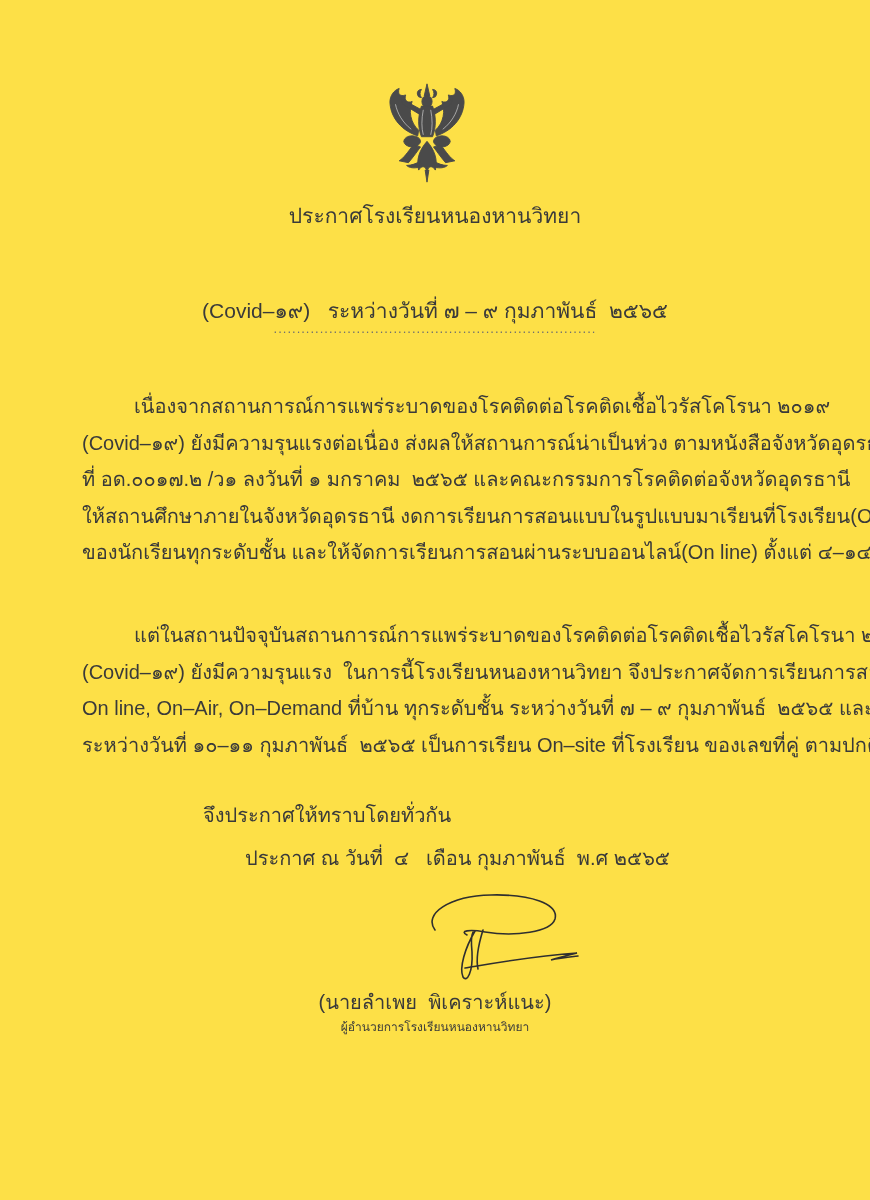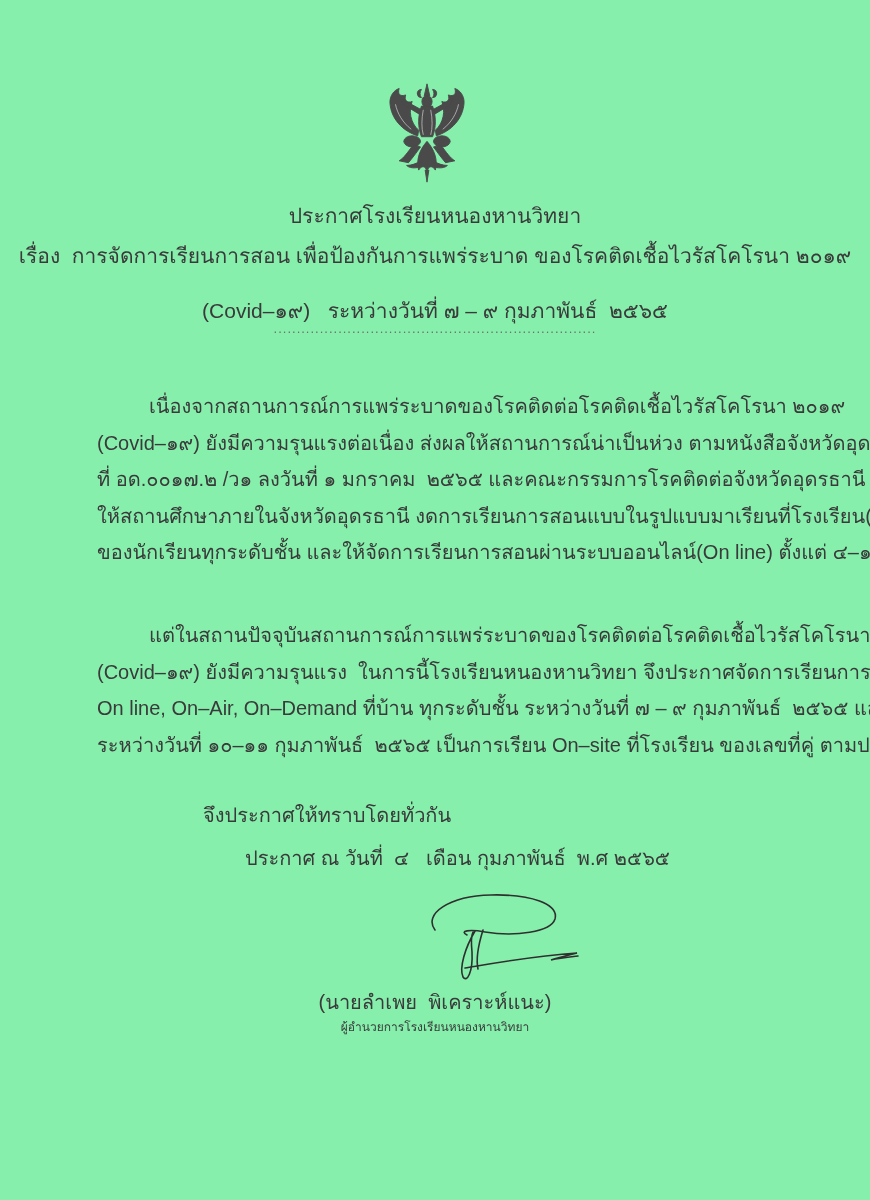--- a/index.html
+++ b/index.html
@@ -1,33 +1,33 @@
 <!DOCTYPE html>
 <html><head>
 <meta charset="utf-8">
 <style>
   html,body{margin:0;padding:0;background:#e8e8e8;}
   .page{
     position:relative;
     width:870px;height:1200px;
     margin:0 auto;
-    background:#86efac;
+    background:#fde047;
     font-family:"Liberation Sans",sans-serif;
     color:#3a3a3a;
     overflow:hidden;
   }
   .abs{position:absolute;}
   .line{white-space:pre;font-size:20px;line-height:1.2;}
   .center{left:0;right:0;text-align:center;}
   .emblem{left:378px;top:82px;width:98px;height:102px;}
   .hdr1{top:203px;font-size:21px;}
   .hdr2{top:243px;font-size:21px;}
   .hdr3{top:283px;font-size:21px;margin-top:15px;}
   .dots{top:321px;font-size:13px;letter-spacing:1px;color:#6f6f6f;}
-  .para{left:97px;width:690px;}
+  .para{left:82px;width:690px;}
   .para .pline{white-space:pre;font-size:20px;height:36.5px;}
   .indent{padding-left:52px;}
   .p1{top:390px;}
   .p2{top:619px;}
   .close1{left:203px;top:803px;font-family:Liberation Serif, serif;}
   .close2{left:245px;top:846px;}
   .sig{left:415px;top:890px;width:180px;height:100px;}
   .signame{top:990px;font-size:20px;}
   .sigtitle{top:1020px;font-size:12px;}
   svg{display:block;}
@@ -72,21 +72,20 @@
       <g fill="none" stroke="#ffffff" stroke-width="0.7" opacity="0.8">
         <path d="M16,24 C18,34 24,44 33,51"></path>
         <path d="M84,24 C82,34 76,44 67,51"></path>
         <path d="M46,30 C44,40 44,50 46,57"></path>
         <path d="M54,30 C56,40 56,50 54,57"></path>
       </g>
     </svg>
   </div>
 
   <div class="abs center hdr1 line">ประกาศโรงเรียนหนองหานวิทยา</div>
-  <div class="abs center hdr2 line">เรื่อง  การจัดการเรียนการสอน เพื่อป้องกันการแพร่ระบาด ของโรคติดเชื้อไวรัสโคโรนา ๒๐๑๙</div>
   <div class="abs center hdr3 line">(Covid–๑๙)   ระหว่างวันที่ ๗ – ๙ กุมภาพันธ์  ๒๕๖๕</div>
   <div class="abs center dots line">......................................................................</div>
 
   <div class="abs para p1">
     <div class="pline indent">เนื่องจากสถานการณ์การแพร่ระบาดของโรคติดต่อโรคติดเชื้อไวรัสโคโรนา ๒๐๑๙</div>
     <div class="pline">(Covid–๑๙) ยังมีความรุนแรงต่อเนื่อง ส่งผลให้สถานการณ์น่าเป็นห่วง ตามหนังสือจังหวัดอุดรธานี</div>
     <div class="pline">ที่ อด.๐๐๑๗.๒ /ว๑ ลงวันที่ ๑ มกราคม  ๒๕๖๕ และคณะกรรมการโรคติดต่อจังหวัดอุดรธานี</div>
     <div class="pline">ให้สถานศึกษาภายในจังหวัดอุดรธานี งดการเรียนการสอนแบบในรูปแบบมาเรียนที่โรงเรียน(On Site)</div>
     <div class="pline">ของนักเรียนทุกระดับชั้น และให้จัดการเรียนการสอนผ่านระบบออนไลน์(On line) ตั้งแต่ ๔–๑๔</div>
   </div>

